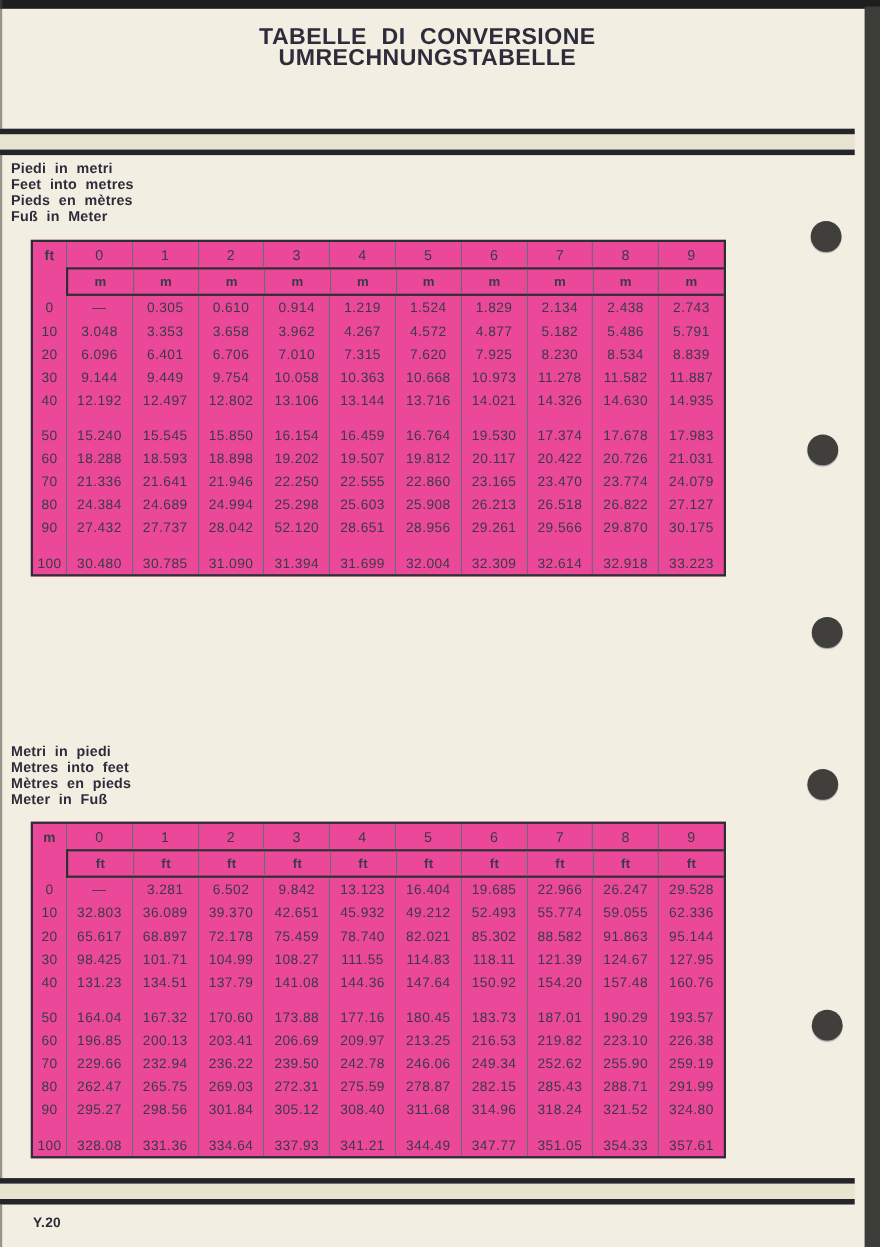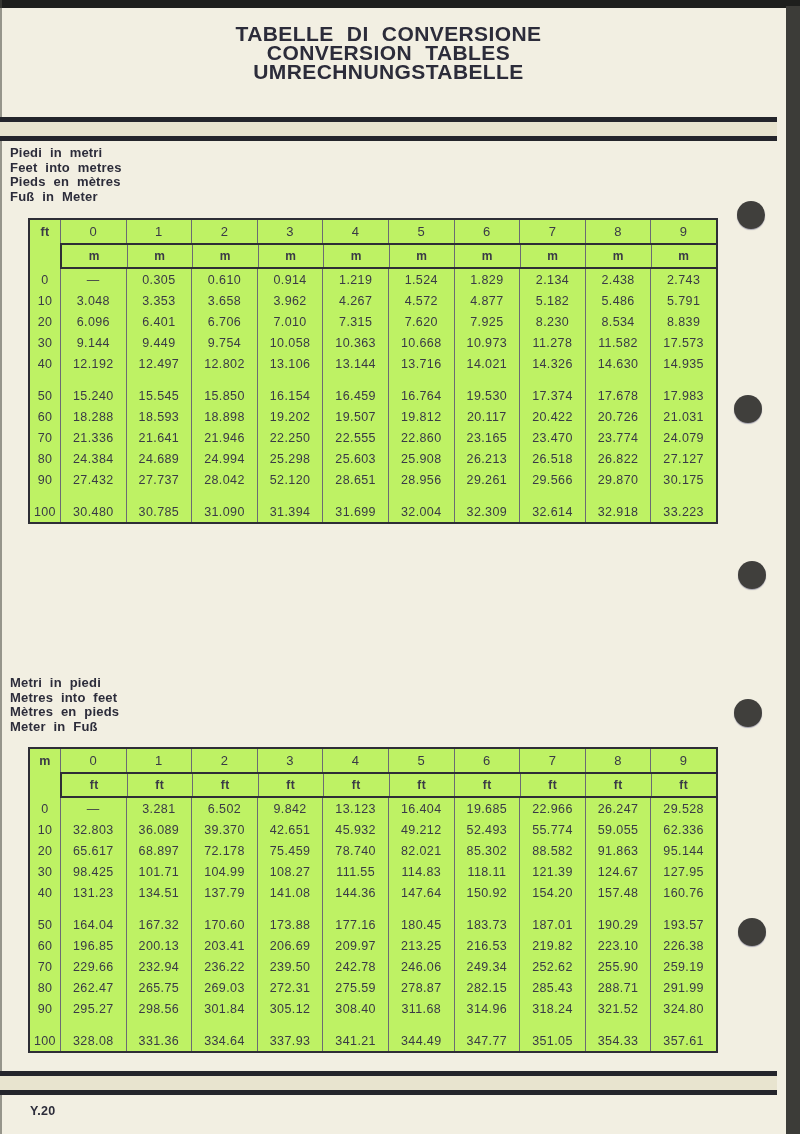--- a/index.html
+++ b/index.html
@@ -25,22 +25,22 @@
               letter-spacing:.4px;word-spacing:7px;}
 
   
   .caption-block{position:absolute;left:10px;}
   .caption-1{top:146px;}
   .caption-2{top:676px;}
   .caption-line{font-size:13px;font-weight:bold;line-height:14.5px;color:#2c2c3a;
                 letter-spacing:.2px;word-spacing:4px;}
 
   
-  .conv-table{position:absolute;left:28px;width:690px;border:2px solid #2e2e36;
-              background:#bef264;box-sizing:border-box;}
+  .conv-table{position:absolute;left:28px;width:632px;border:2px solid #2e2e36;
+              background:#ec4899;box-sizing:border-box;}
   .table-1{top:218px;}
   .table-2{top:747px;}
   .thead-row{display:flex;height:23px;}
   .units-row{display:flex;height:22px;margin-left:30px;
              border-top:2px solid #2e2e36;border-left:2px solid #2e2e36;border-bottom:2px solid #2e2e36;}
   .data-row{display:flex;height:21px;}
   .gap-row{display:flex;height:11px;}
   .label-cell{width:30px;flex:0 0 30px;display:flex;align-items:center;justify-content:center;
               font-size:12.5px;color:#3a3a46;letter-spacing:.3px;}
   .thead-row .label-cell{font-weight:bold;font-size:12.5px;}
@@ -61,21 +61,20 @@
 <div class="left-edge"></div>
 <div class="right-strip"></div>
 <div class="punch-hole" style="left:737px;top:201px;"></div>
 <div class="punch-hole" style="left:734px;top:395px;"></div>
 <div class="punch-hole" style="left:738px;top:561px;"></div>
 <div class="punch-hole" style="left:734px;top:699px;"></div>
 <div class="punch-hole" style="left:738px;top:918px;"></div>
 
 <div class="title-block">
   <div class="title-line">TABELLE DI CONVERSIONE</div>
-  <div class="title-line">CONVERSION TABLES</div>
   <div class="title-line">UMRECHNUNGSTABELLE</div>
 </div>
 
 <div class="rule rule-top"></div>
 
 <div class="caption-block caption-1">
   <div class="caption-line">Piedi in metri</div>
   <div class="caption-line">Feet into metres</div>
   <div class="caption-line">Pieds en mètres</div>
   <div class="caption-line">Fuß in Meter</div>
@@ -149,21 +148,21 @@
       <div class="label-cell">30</div>
       <div class="data-cell">9.144</div>
       <div class="data-cell">9.449</div>
       <div class="data-cell">9.754</div>
       <div class="data-cell">10.058</div>
       <div class="data-cell">10.363</div>
       <div class="data-cell">10.668</div>
       <div class="data-cell">10.973</div>
       <div class="data-cell">11.278</div>
       <div class="data-cell">11.582</div>
-      <div class="data-cell">17.573</div>
+      <div class="data-cell">11.887</div>
     </div>
     <div class="data-row">
       <div class="label-cell">40</div>
       <div class="data-cell">12.192</div>
       <div class="data-cell">12.497</div>
       <div class="data-cell">12.802</div>
       <div class="data-cell">13.106</div>
       <div class="data-cell">13.144</div>
       <div class="data-cell">13.716</div>
       <div class="data-cell">14.021</div>

